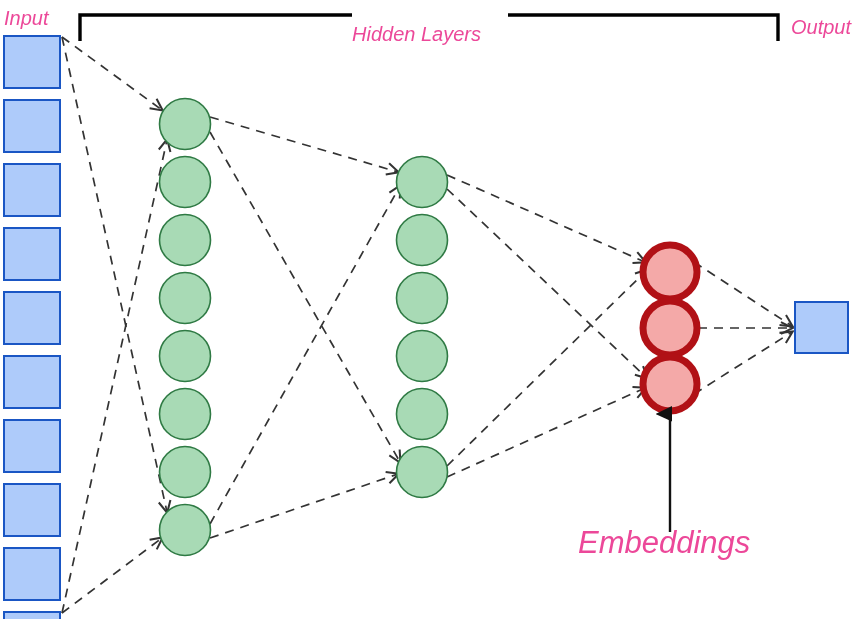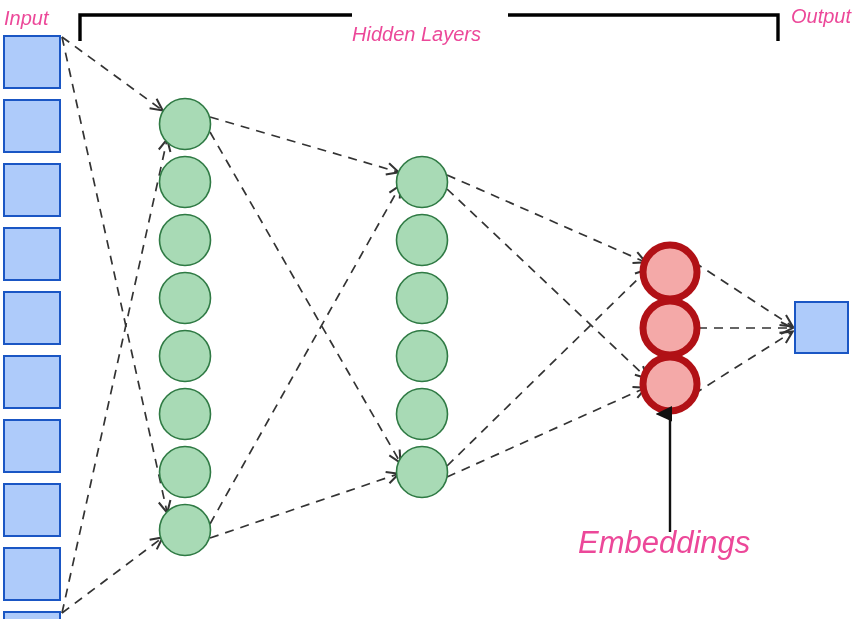--- a/index.html
+++ b/index.html
@@ -100,16 +100,16 @@
         <path d="M80,41 L80,15 L352,15" fill="none" stroke="#000000" stroke-width="3.4" stroke-linecap="butt" stroke-linejoin="miter"></path>
         <path d="M508,15 L778,15 L778,41" fill="none" stroke="#000000" stroke-width="3.4" stroke-linecap="butt" stroke-linejoin="miter"></path>
       </g>
     <g id="callout-group">
         <line x1="670" y1="532" x2="670" y2="414" stroke="#111111" stroke-width="2.4" marker-end="url(#arrowSolid)"></line>
       </g>
   </svg>
 
   <div class="lbl lbl-sm" id="lbl-input" style="left: 4px; top: 8px;">Input</div>
   <div class="lbl lbl-sm" id="lbl-hidden" style="left: 352px; top: 6px; margin-top: 18px;">Hidden Layers</div>
-  <div class="lbl lbl-sm" id="lbl-output" style="left: 791px; top: 6px;">Output</div>
+  <div class="lbl lbl-sm" id="lbl-output" style="left: 791px; top: 17px;">Output</div>
   <div class="lbl lbl-lg" id="lbl-embeddings" style="left: 578px; top: 527px;">Embeddings</div>
 
 </div>
 
 </body></html>

